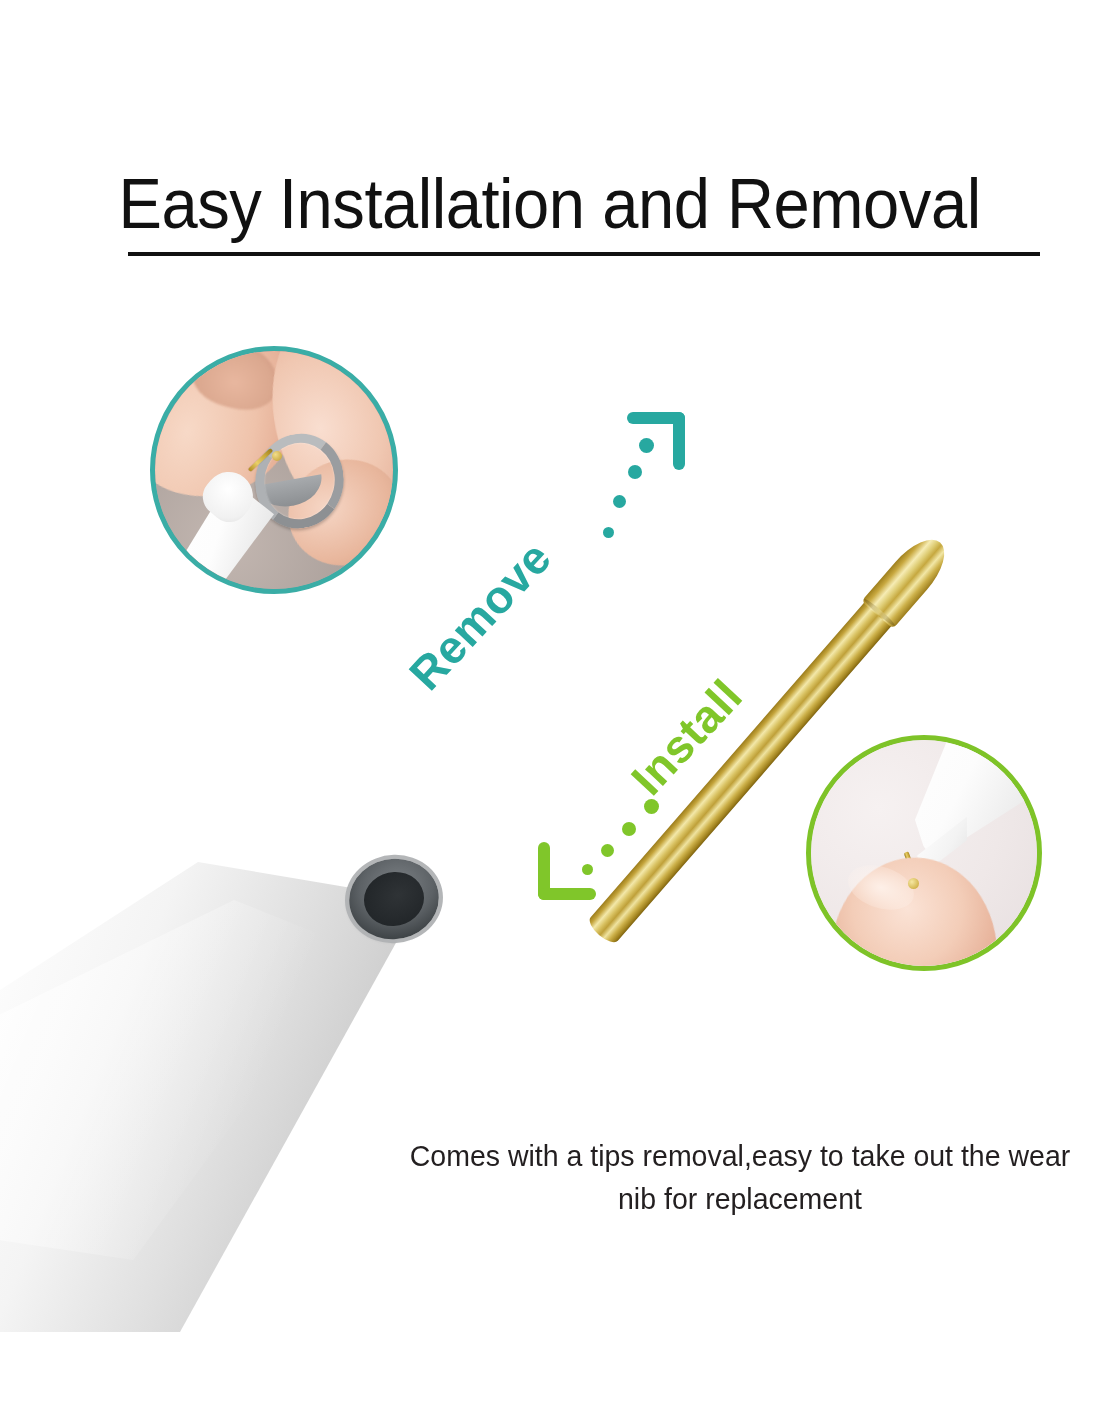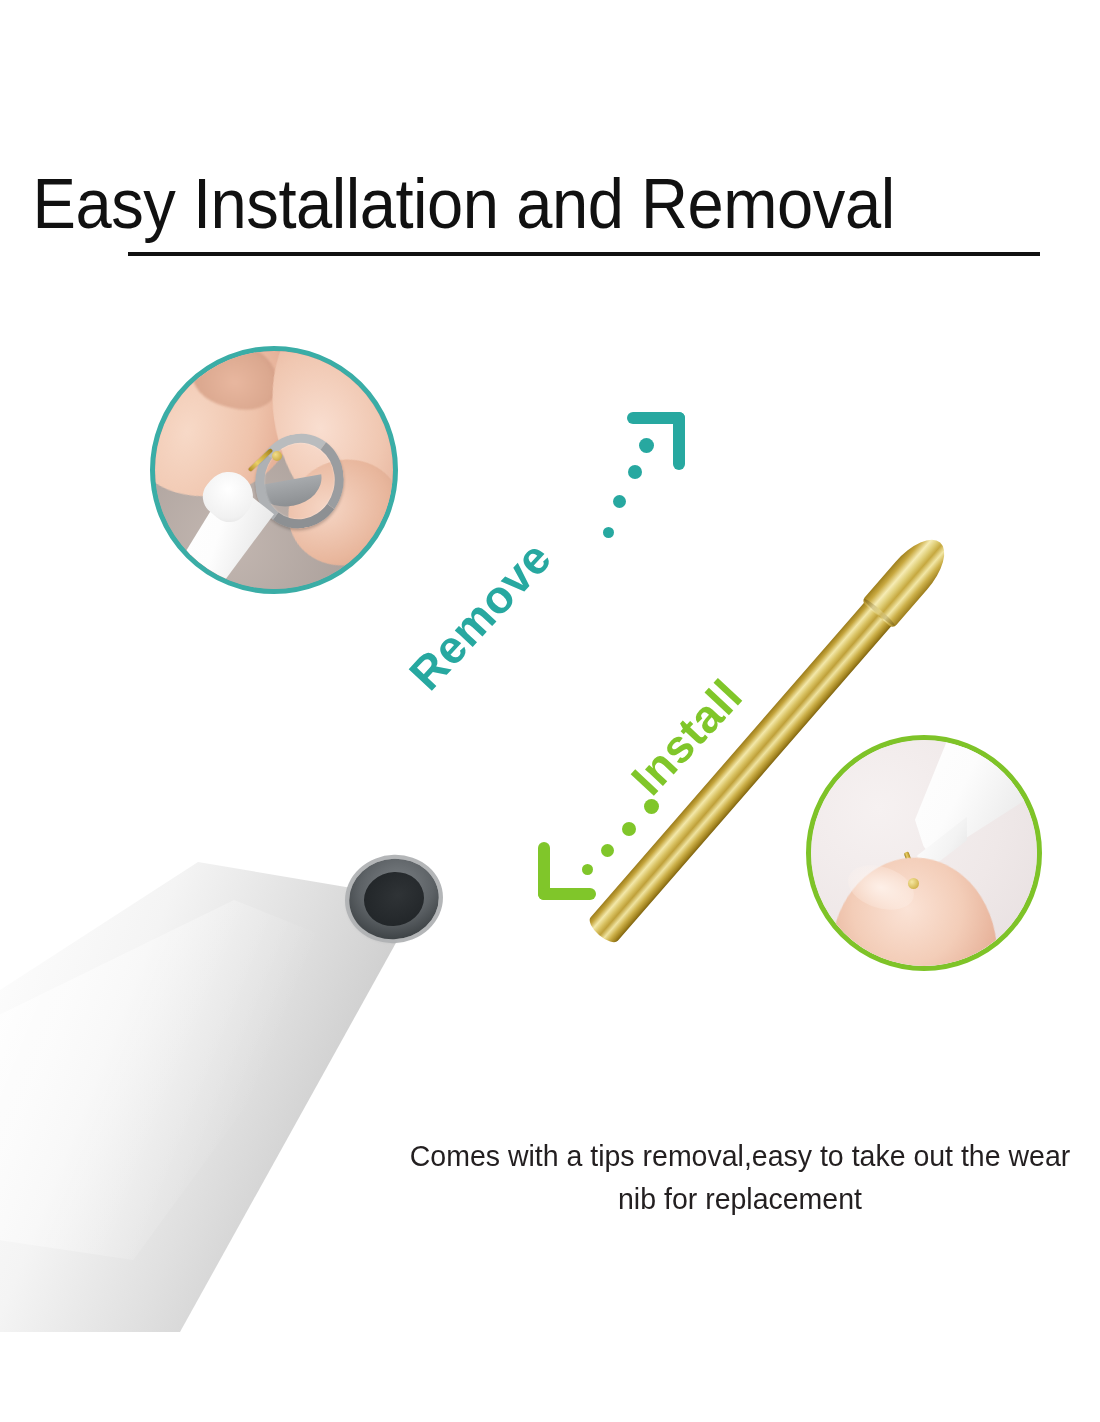--- a/index.html
+++ b/index.html
@@ -15,20 +15,21 @@
     overflow: hidden;
     font-family: "Liberation Sans", sans-serif;
   }
 
   
   .title-wrap {
     position: absolute;
     left: 0;
     top: 168px;
     width: 1100px;
+    text-align: center;
   }
   .title {
     display: inline-block;
     font-family: "Liberation Sans", sans-serif;
     font-size: 70px;
     line-height: 1.05;
     color: #111111;
     letter-spacing: -0.5px;
     transform: scaleX(0.93);
     transform-origin: center;

